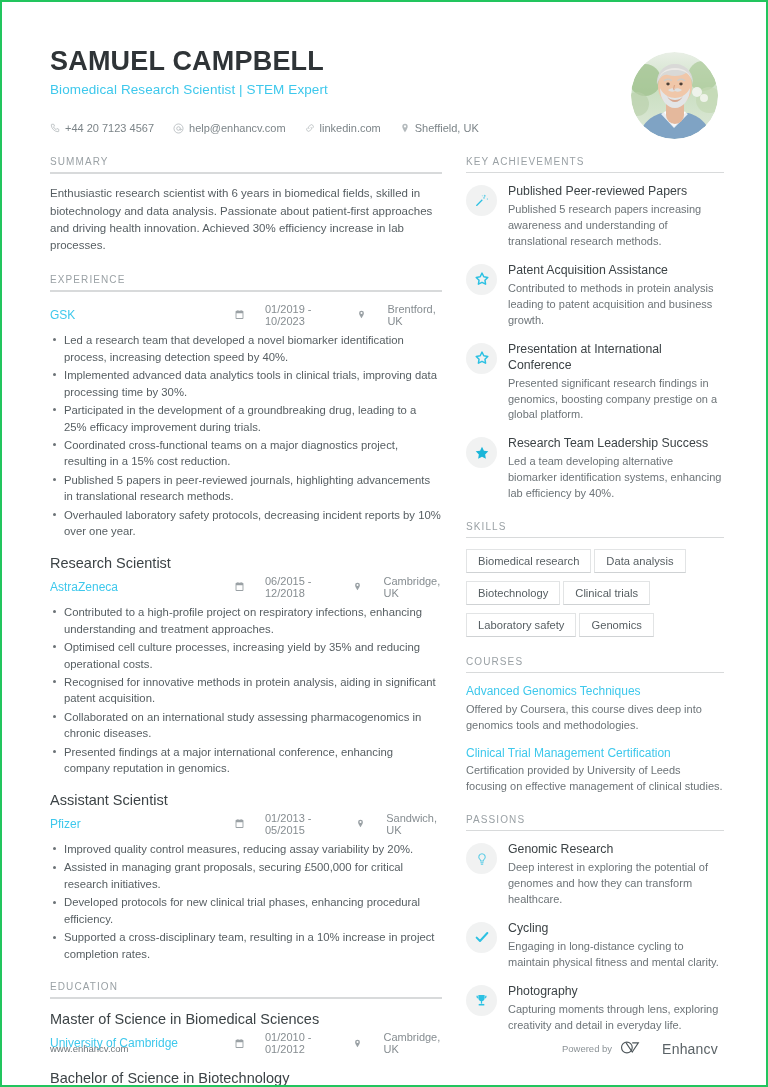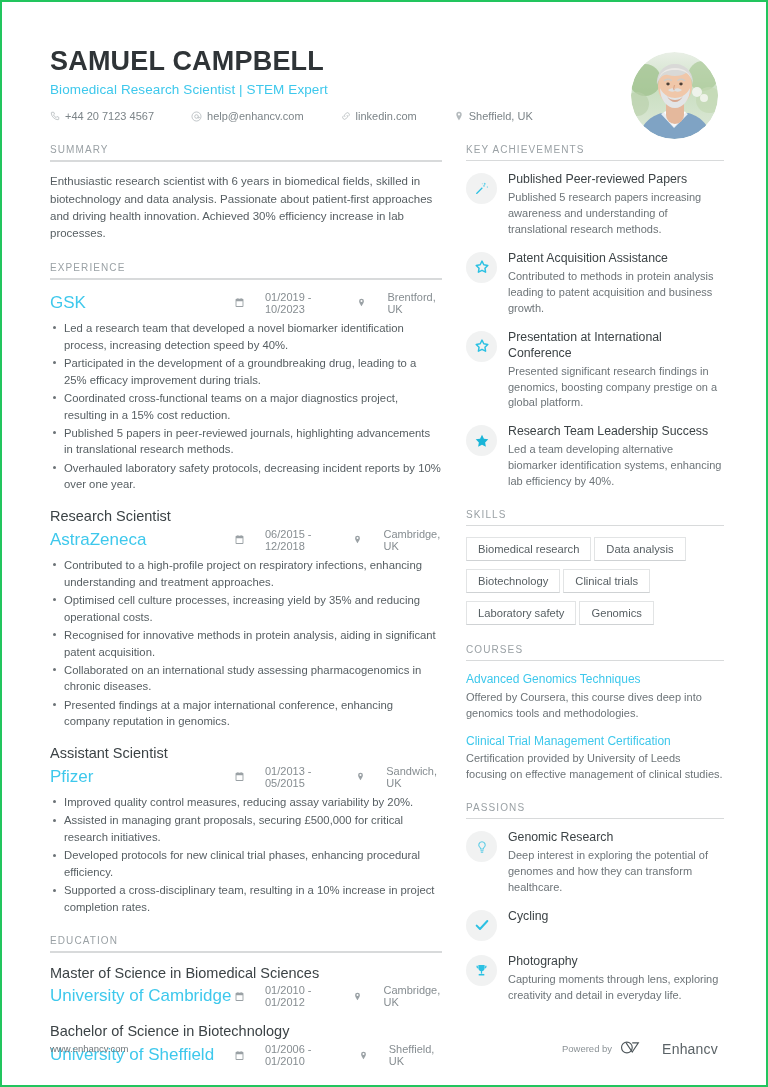--- a/index.html
+++ b/index.html
@@ -31,24 +31,24 @@
     line-height: 1.15;
     text-transform: uppercase;
   }
   .subtitle {
     margin-top: 5px;
     font-size: 13.5px;
     color: #3ec8ec;
     letter-spacing: 0.1px;
   }
   .contacts {
-    margin-top: 13px;
+    margin-top: 25px;
     display: flex;
     align-items: center;
-    gap: 37px;
+    gap: 19px;
     font-size: 11px;
     color: #7c8488;
   }
   .contact-item { display: flex; align-items: center; gap: 5px; white-space: nowrap; }
   .contact-item .ic { color: #b4babd; display: inline-flex; align-items: center; }
   .avatar {
     position: absolute;
     right: 48px;
     top: 50px;
     width: 87px;
@@ -100,21 +100,21 @@
   }
   .entry-meta {
     display: flex;
     align-items: center;
     font-size: 11px;
     color: #868d91;
     margin-bottom: 5px;
   }
   .entry-org {
     color: #3ec8ec;
-    font-size: 17px;
+    font-size: 12px;
     width: 185px;
     flex: none;
   }
   .meta-piece { display: flex; align-items: center; gap: 21px; }
   .meta-piece + .meta-piece { margin-left: 18px; }
   .meta-piece .ic { color: #9aa1a5; display: inline-flex; }
 
   ul.bullets { list-style: none; margin: 0; padding: 0; }
   ul.bullets li {
     position: relative;
@@ -331,20 +331,21 @@
               <span class="ic">
                 <svg width="9" height="9" viewBox="0 0 16 16" fill="currentColor">
                     <path d="M8 1.2a4.3 4.3 0 00-4.3 4.3C3.7 9 8 14.8 8 14.8s4.3-5.8 4.3-9.3A4.3 4.3 0 008 1.2zm0 6a1.8 1.8 0 110-3.6 1.8 1.8 0 010 3.6z"></path>
                   </svg>
               </span>
               <span>Brentford, UK</span>
             </span>
           </div>
           <ul class="bullets">
             <li>Led a research team that developed a novel biomarker identification process, increasing detection speed by 40%.</li>
+            <li>Implemented advanced data analytics tools in clinical trials, improving data processing time by 30%.</li>
             <li>Participated in the development of a groundbreaking drug, leading to a 25% efficacy improvement during trials.</li>
             <li>Coordinated cross-functional teams on a major diagnostics project, resulting in a 15% cost reduction.</li>
             <li>Published 5 papers in peer-reviewed journals, highlighting advancements in translational research methods.</li>
             <li>Overhauled laboratory safety protocols, decreasing incident reports by 10% over one year.</li>
           </ul>
         </div>
 
         <div class="entry">
           <div class="entry-title">Research Scientist</div>
           <div class="entry-meta">
@@ -561,20 +562,21 @@
         </div>
 
         <div class="ach-item">
           <div class="ach-icon">
             <svg width="16" height="16" viewBox="0 0 24 24" fill="none" stroke="#2cc1e3" stroke-width="3" stroke-linecap="round" stroke-linejoin="round">
               <path d="M4 13l5 5L20 6"></path>
             </svg>
           </div>
           <div class="ach-body">
             <div class="ach-title">Cycling</div>
+            <div class="ach-desc">Engaging in long-distance cycling to maintain physical fitness and mental clarity.</div>
           </div>
         </div>
 
         <div class="ach-item">
           <div class="ach-icon">
             <svg width="15" height="15" viewBox="0 0 24 24" fill="#2cc1e3">
               <path d="M7 3h10v5a5 5 0 01-10 0z"></path>
               <path d="M11 12.5h2V17h-2z"></path>
               <path d="M7.5 17.5h9V20h-9z"></path>
               <path d="M6.2 4.2H4v1.6a3 3 0 002.6 3l.3-1.7a1.4 1.4 0 01-1.2-1.3h.5zM17.8 4.2H20v1.6a3 3 0 01-2.6 3l-.3-1.7a1.4 1.4 0 001.2-1.3h-.5z"></path>

